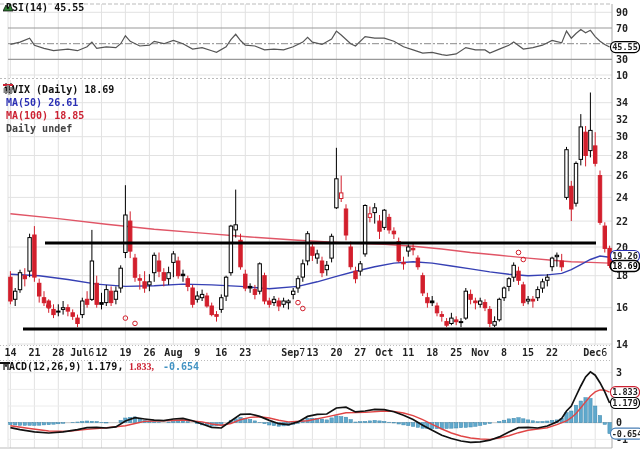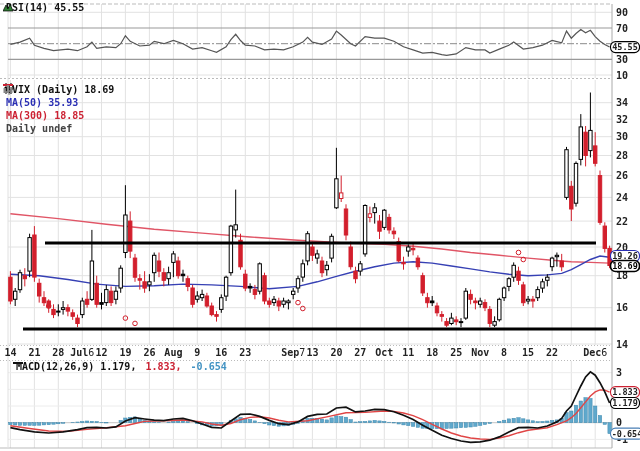--- a/index.html
+++ b/index.html
@@ -9,22 +9,22 @@
   svg{position:absolute;left:0;top:0;}
   .legend{position:absolute;display:flex;align-items:center;gap:3px;
           font:700 10px "DejaVu Sans Mono","Liberation Mono",monospace;color:#111;white-space:pre;}
   .legend .ico{display:inline-flex;align-items:center;}
   .rsi-legend{left:3px;top:2px;}
   .price-legend{left:3px;top:83px;flex-direction:column;align-items:flex-start;gap:0;}
   .price-legend .row{display:flex;align-items:center;gap:3px;height:13px;}
   .blue-txt{color:#2a2fb4;}
   .red-txt{color:#cc2233;}
   .gray-txt{color:#444;}
-  .macd-legend{left:13px;top:361px;}
-  .macd-red{color:#cc2233;}
+  .macd-legend{left:0;top:361px;}
+  .macd-red{color:#cc2233;font-family:Liberation Serif, serif;}
   .macd-blue{color:#4393c3;}
 </style>
 </head>
 <body>
 
 <div class="stage">
   <svg id="chart" width="640" height="451" viewBox="0 0 640 451">
       <g>
         <line x1="10.4" y1="4" x2="10.4" y2="78" stroke="#e2e2e2" stroke-width="1"></line>
         <line x1="10.4" y1="80" x2="10.4" y2="345" stroke="#e2e2e2" stroke-width="1"></line>
@@ -616,29 +616,29 @@
         </svg>
       </span>
       <span>$VIX (Daily) 18.69</span>
     </div>
     <div class="row">
       <span class="ico">
         <svg width="10" height="4">
             <rect x="0" y="1" width="10" height="2" fill="#2a2fb4"></rect>
           </svg>
       </span>
-      <span class="blue-txt">MA(50) 35.93</span>
+      <span class="blue-txt">MA(50) 26.61</span>
     </div>
     <div class="row">
       <span class="ico">
         <svg width="10" height="4">
             <rect x="0" y="1" width="10" height="2" fill="#cc2233"></rect>
           </svg>
       </span>
-      <span class="red-txt">MA(300) 18.85</span>
+      <span class="red-txt">MA(100) 18.85</span>
     </div>
     <div class="row">
       <span class="ico">
         <svg width="10" height="10">
           <rect x="0.5" y="5" width="2.4" height="5" fill="#888"></rect>
           <rect x="3.8" y="2" width="2.4" height="8" fill="#888"></rect>
           <rect x="7.1" y="4" width="2.4" height="6" fill="#888"></rect>
         </svg>
       </span>
       <span class="gray-txt">Daily undef</span>

